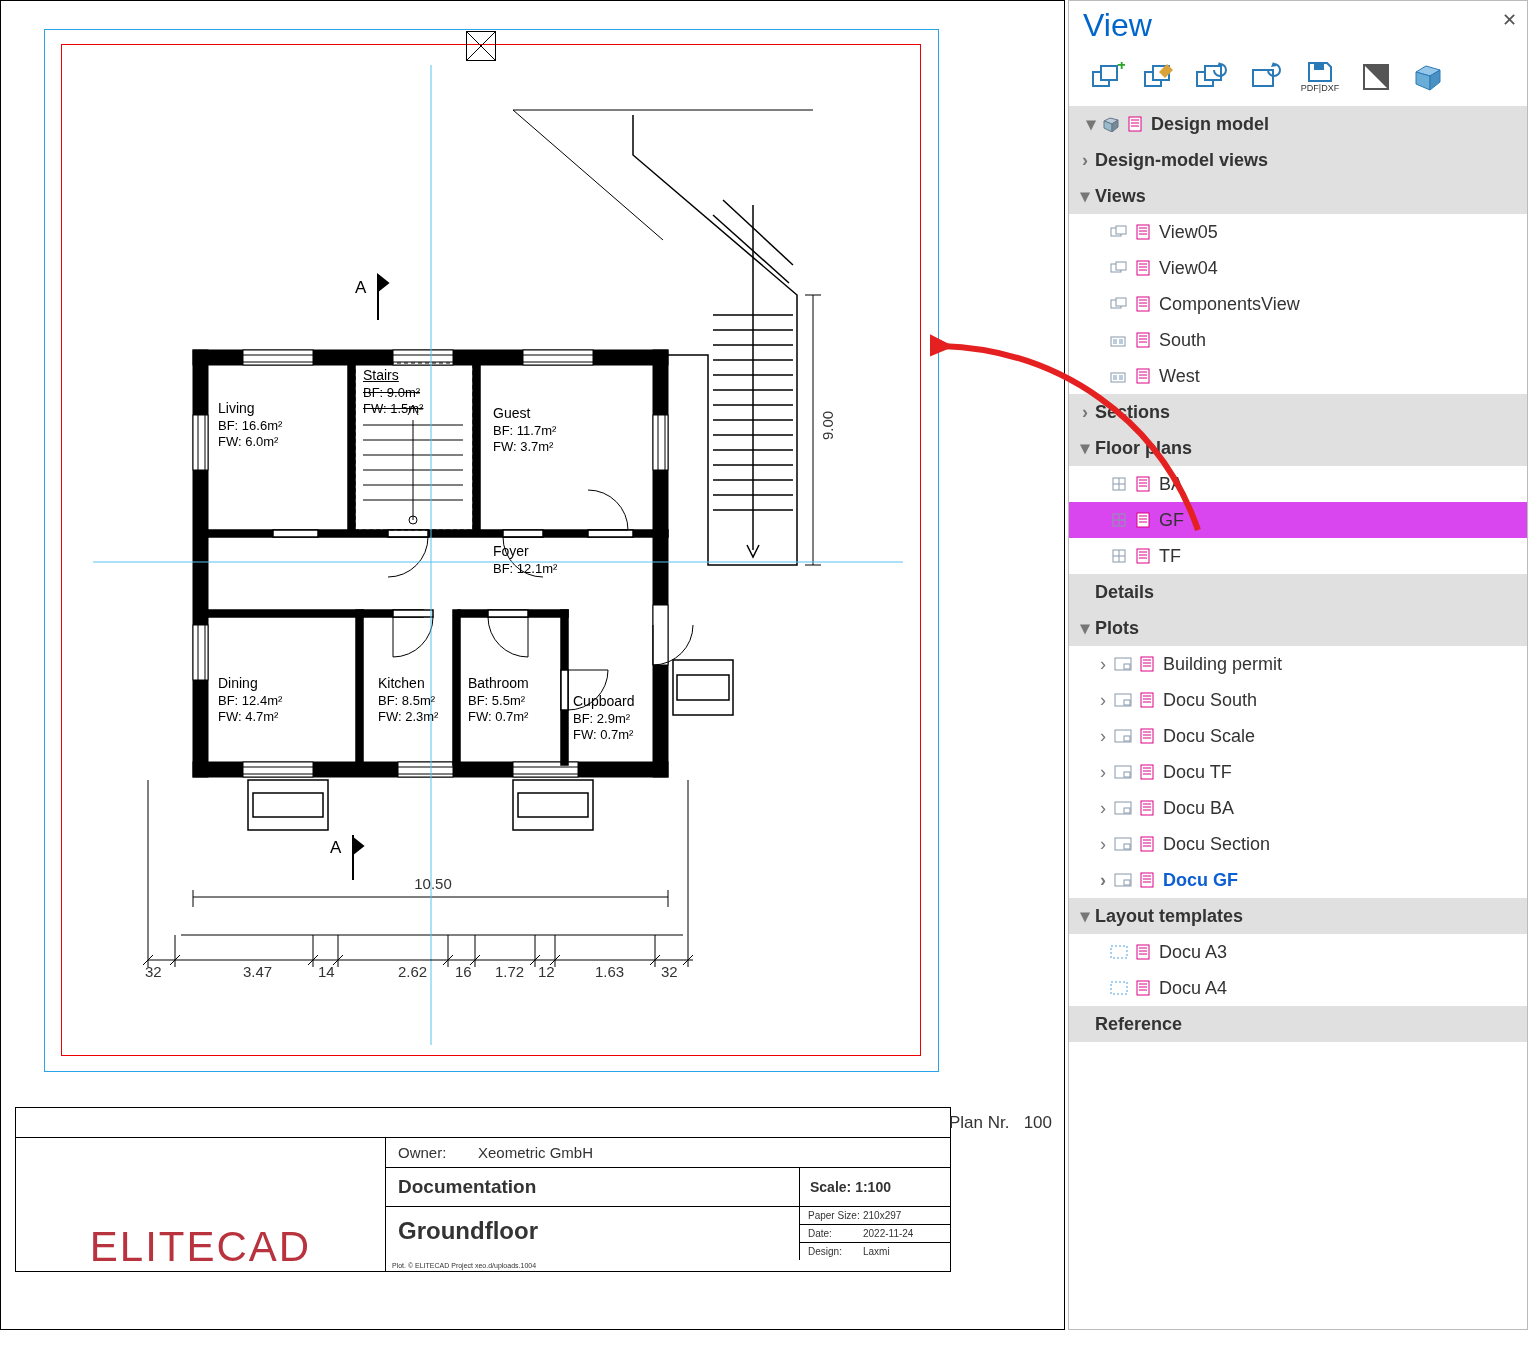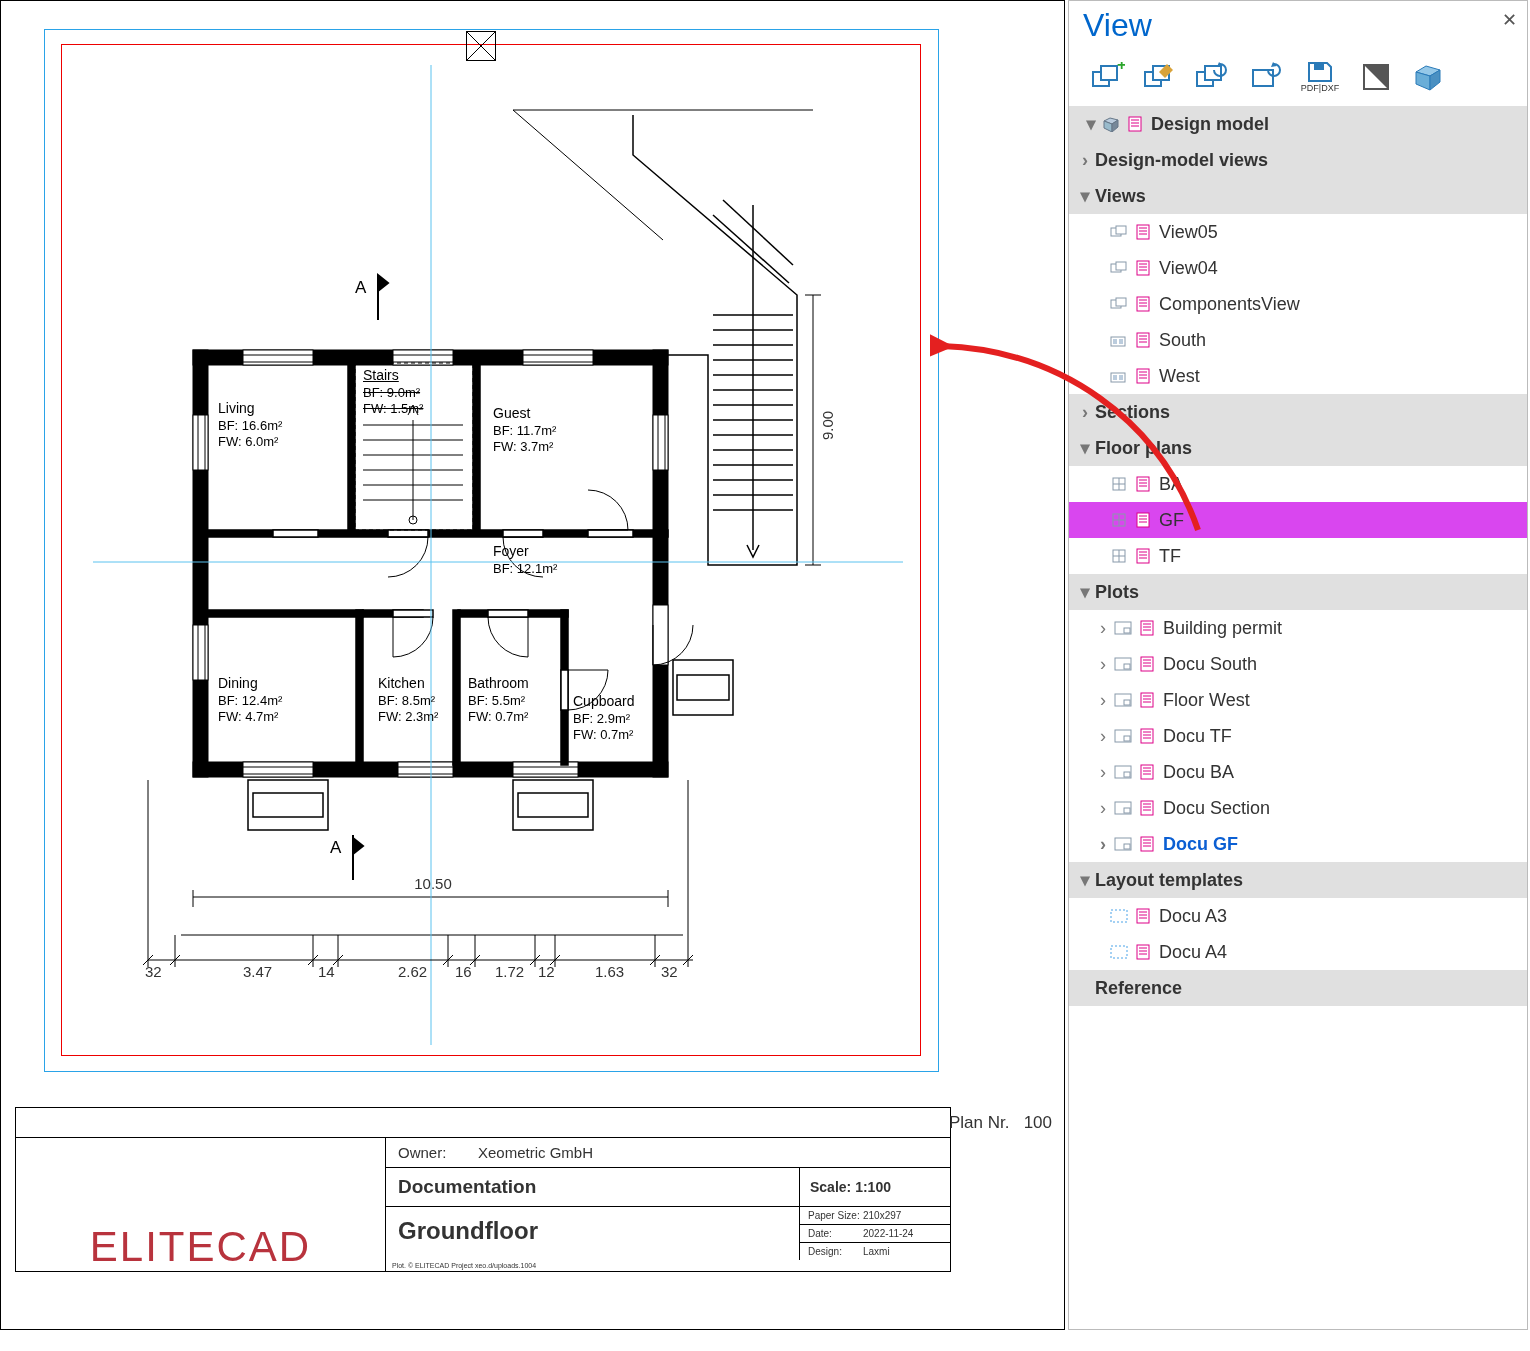--- a/index.html
+++ b/index.html
@@ -572,20 +572,24 @@
           <svg width="14" height="16">
             <rect x="1" y="1" width="12" height="14" fill="#fff" stroke="#d08"></rect>
             <line x1="3" y1="4" x2="11" y2="4" stroke="#d08"></line>
             <line x1="3" y1="7" x2="11" y2="7" stroke="#d08"></line>
             <line x1="3" y1="10" x2="11" y2="10" stroke="#d08"></line>
           </svg>
         </span>
         <span>TF</span>
       </div>
 
+    <div class="tree-row header indent1">
+        <span class="chevron" style="visibility:hidden;">›</span>
+        <span>Details</span>
+      </div>
 
     <div class="tree-row header indent1">
         <span class="chevron">▾</span>
         <span>Plots</span>
       </div>
     <div class="tree-row indent2">
         <span class="chevron">›</span>
         <span class="node-icon">
           <svg width="18" height="14">
             <rect x="1" y="1" width="16" height="12" fill="#fff" stroke="#89a"></rect>
@@ -629,21 +633,21 @@
           </svg>
         </span>
         <span class="node-icon2">
           <svg width="14" height="16">
             <rect x="1" y="1" width="12" height="14" fill="#fff" stroke="#d08"></rect>
             <line x1="3" y1="4" x2="11" y2="4" stroke="#d08"></line>
             <line x1="3" y1="7" x2="11" y2="7" stroke="#d08"></line>
             <line x1="3" y1="10" x2="11" y2="10" stroke="#d08"></line>
           </svg>
         </span>
-        <span>Floor West</span>
+        <span>Docu Scale</span>
       </div>
     <div class="tree-row indent2">
         <span class="chevron">›</span>
         <span class="node-icon">
           <svg width="18" height="14">
             <rect x="1" y="1" width="16" height="12" fill="#fff" stroke="#89a"></rect>
             <rect x="10" y="7" width="6" height="5" fill="none" stroke="#89a"></rect>
           </svg>
         </span>
         <span class="node-icon2">

